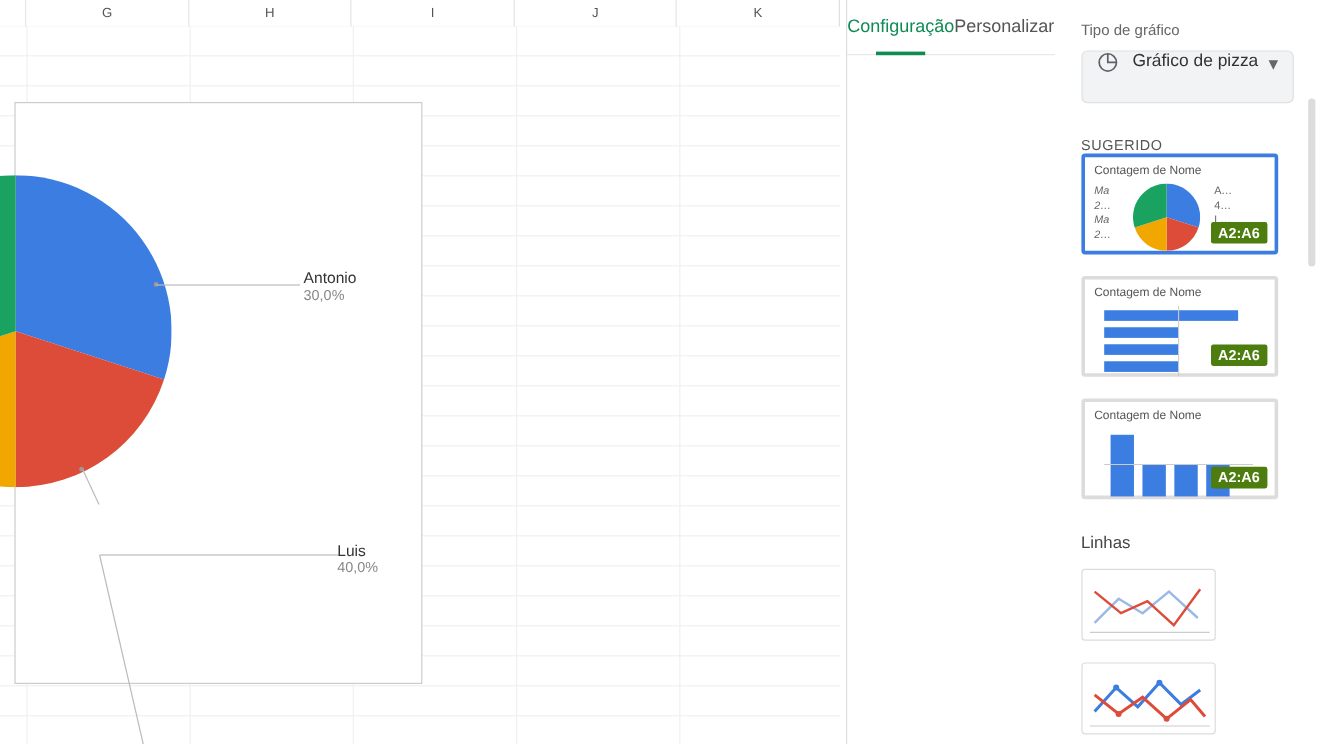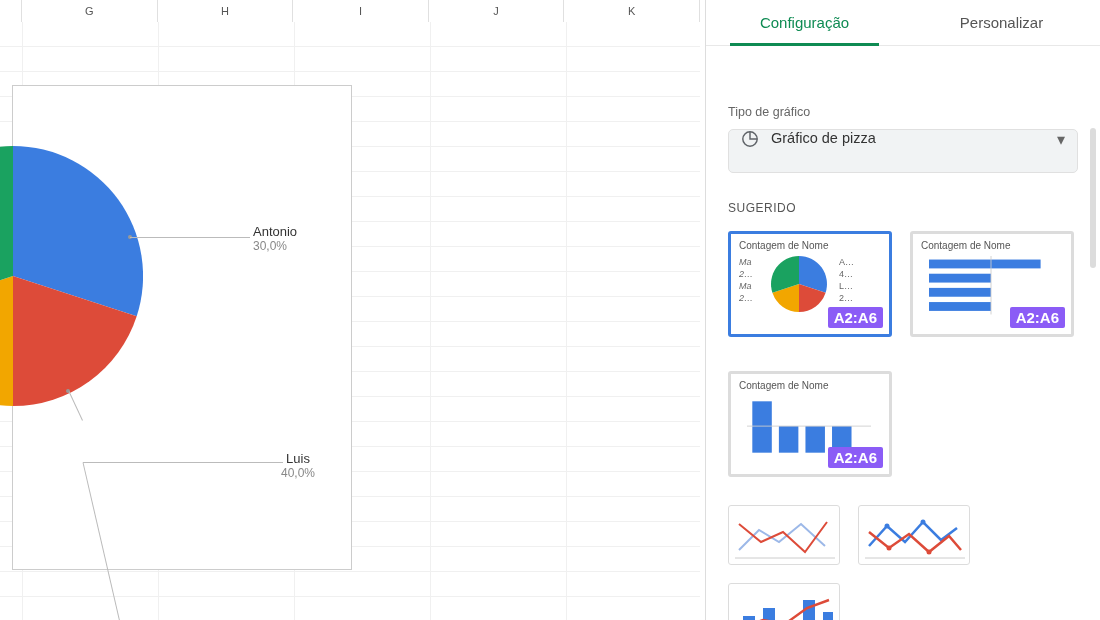--- a/index.html
+++ b/index.html
@@ -21,41 +21,41 @@
 
   
   .chart-box { position: absolute; left: 12px; top: 85px; width: 340px; height: 485px; background: #fff; border: 1px solid #ccc; }
   .pie-wrap { position: absolute; left: -130px; top: 60px; width: 260px; height: 260px; }
   .slice-label { position: absolute; font-size: 13px; color: #444; text-align: left; }
   .slice-label .name { color: #333; }
   .slice-label .pct { color: #888; font-size: 12px; }
   .leader { position: absolute; background: #bbb; height: 1px; }
 
   
-  .panel { position: absolute; right: 0; top: 0; width: 395px; height: 620px; background: #fff; border-left: 1px solid #ddd; display: flex; flex-direction: column; }
+  .panel { position: absolute; right: 0; top: 0; width: 395px; height: 620px; background: #fff; border-left: 1px solid #ddd; display: flex; flex-direction: row; }
   .tabs { display: flex; height: 46px; border-bottom: 1px solid #e8e8e8; }
   .tab { flex: 1; display: flex; align-items: center; justify-content: center; font-size: 15px; color: #555; cursor: pointer; position: relative; }
   .tab.active { color: #0f8b53; font-weight: 500; }
   .tab.active::after { content: ""; position: absolute; left: 24px; right: 24px; bottom: -1px; height: 3px; background: #0f8b53; }
 
   .panel-body { padding: 18px 22px 0 22px; overflow: auto; flex: 1; position: relative; }
   .scroll-indicator { position: absolute; right: 4px; top: 82px; width: 6px; height: 140px; background: #dcdcdc; border-radius: 3px; }
 
-  .field-label { font-size: 12.5px; color: #666; margin-bottom: 10px; margin-top: 41px; }
+  .field-label { font-size: 12.5px; color: #666; margin-bottom: 10px; }
   .dropdown { background: #f1f3f4; border: 1px solid #e0e0e0; border-radius: 5px; height: 44px; display: flex; padding: 0 12px; cursor: pointer; margin-bottom: 28px; }
   .dropdown .dd-icon { width: 18px; height: 18px; margin-right: 12px; color: #5f6368; }
   .dropdown .dd-text { flex: 1; font-size: 14.5px; color: #333; }
   .dd-caret { color: #666; }
 
   .section-header { font-size: 12px; color: #555; letter-spacing: 0.5px; margin-bottom: 0; }
   .thumbs { display: flex; gap: 18px; flex-wrap: wrap; margin-bottom: 28px; }
-  .thumb { width: 164px; height: 106px; border: 3px solid #dcdcdc; border-radius: 3px; background: #fff; cursor: pointer; position: relative; padding: 6px 8px; margin-top: 16px; }
+  .thumb { width: 164px; height: 84px; border: 3px solid #dcdcdc; border-radius: 3px; background: #fff; cursor: pointer; position: relative; padding: 6px 8px; }
   .thumb.selected { border-color: #3b7de0; }
   .thumb-title { font-size: 10px; color: #555; margin-bottom: 3px; }
-  .range-tag { position: absolute; right: 6px; bottom: 6px; background: #8b5cf6; color: #fff; font-size: 15px; font-weight: bold; padding: 2px 6px; border-radius: 2px; }
+  .range-tag { position: absolute; right: 6px; bottom: 6px; background: #4d7c0f; color: #fff; font-size: 12px; font-weight: bold; padding: 2px 6px; border-radius: 2px; }
   .mini-labels { position: absolute; left: 8px; top: 22px; font-size: 9px; color: #666; line-height: 12px; font-style: italic; }
   .mini-labels-r { position: absolute; left: 108px; top: 22px; font-size: 9px; color: #666; line-height: 12px; }
 
   .thumb-line { width: 112px; height: 60px; border: 1px solid #dcdcdc; border-radius: 3px; background: #fff; cursor: pointer; position: relative; padding: 6px; }
 
   .cat-label { font-size: 14px; color: #444; margin: 6px 0 14px 0; }
 
   
   .p-blue { fill: #3b7de0; }
   .p-red { fill: #dd4b39; }
@@ -123,21 +123,21 @@
 
     <div class="leader" style="left:117px; top:151px; width:120px;"></div>
     <div class="leader" style="left:56px; top:305px; width:32px; transform:rotate(65deg); transform-origin:left;"></div>
     <div class="leader" style="left:70px; top:376px; width:180px; transform:rotate(77deg); transform-origin:left;"></div>
     <div class="leader" style="left:70px; top:376px; width:200px;"></div>
 
     <div class="slice-label" style="left:240px; top:138px;">
       <div class="name">Antonio</div>
       <div class="pct"><span>30,0</span>%</div>
     </div>
-    <div class="slice-label" style="left:268px; top:365px;text-align:center;">
+    <div class="slice-label" style="left:268px; top:365px;">
       <div class="name">Luis</div>
       <div class="pct"><span>40,0</span>%</div>
     </div>
   </div>
 </div>
 
 <div class="panel">
   <div class="tabs">
     <div class="tab active">Configuração</div>
     <div class="tab">Personalizar</div>
@@ -201,20 +201,21 @@
           <rect class="p-blue" x="6" y="6" width="22" height="58"></rect>
           <rect class="p-blue" x="36" y="34" width="22" height="30"></rect>
           <rect class="p-blue" x="66" y="34" width="22" height="30"></rect>
           <rect class="p-blue" x="96" y="34" width="22" height="30"></rect>
           <line x1="0" y1="34" x2="140" y2="34" stroke="#ccc" stroke-width="1"></line>
         </svg>
         <div class="range-tag">A2:A6</div>
       </div>
     </div>
 
+    <div class="cat-label">Linhas</div>
     <div class="thumbs">
       <div class="thumb-line">
         <svg viewBox="0 0 100 48" width="100" height="48">
           <line x1="0" y1="46" x2="100" y2="46" stroke="#ccc"></line>
           <polyline points="4,38 24,18 44,30 66,12 90,34" fill="none" stroke="#9cb8e8" stroke-width="2"></polyline>
           <polyline points="4,12 26,30 48,20 70,40 92,10" fill="none" stroke="#dd4b39" stroke-width="2"></polyline>
         </svg>
       </div>
       <div class="thumb-line">
         <svg viewBox="0 0 100 48" width="100" height="48">

